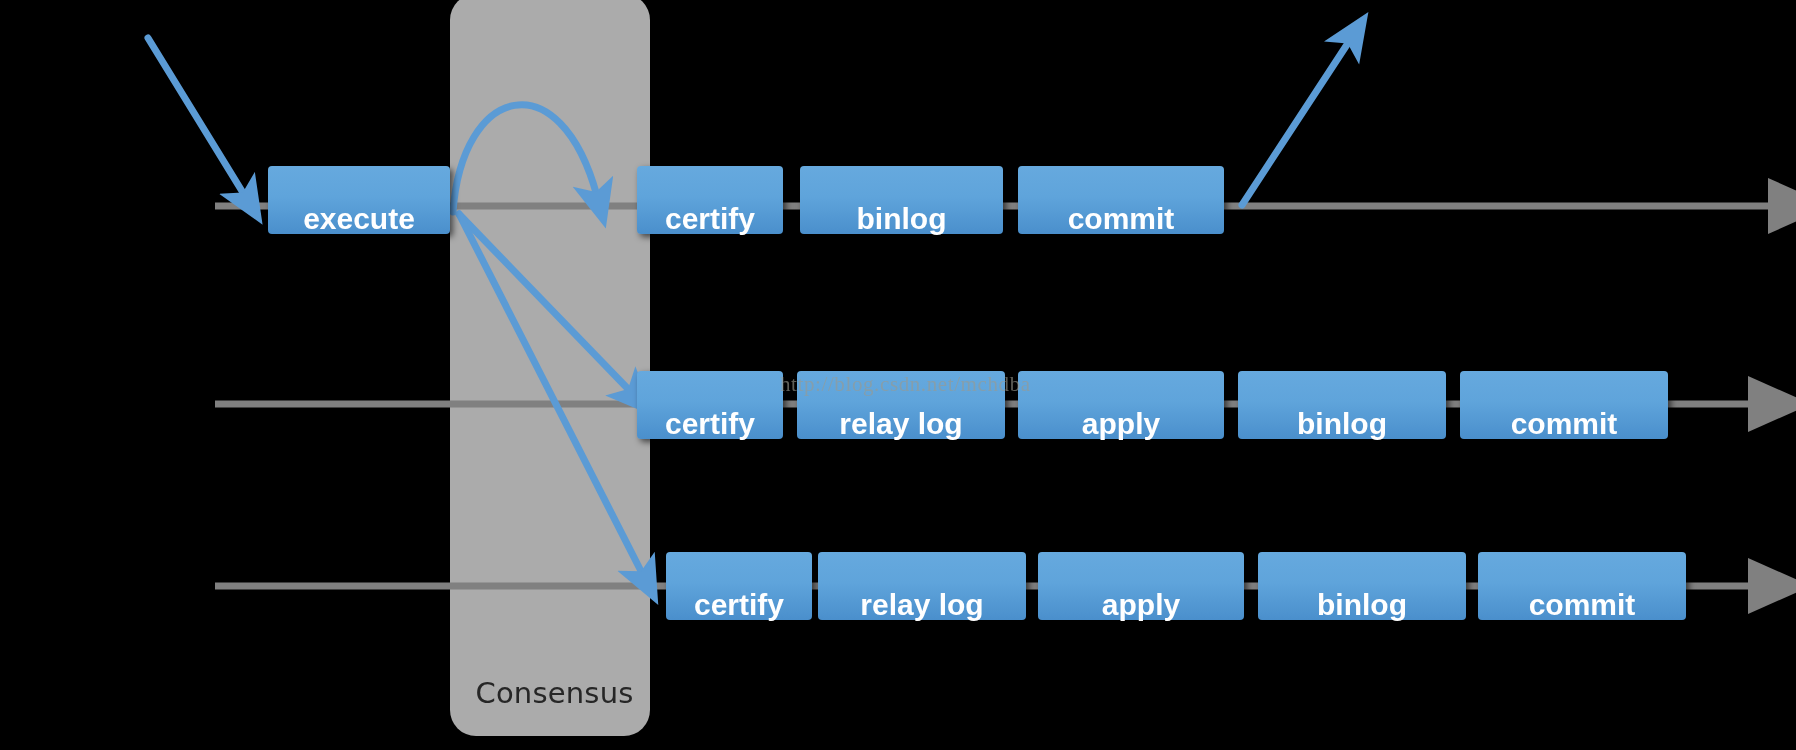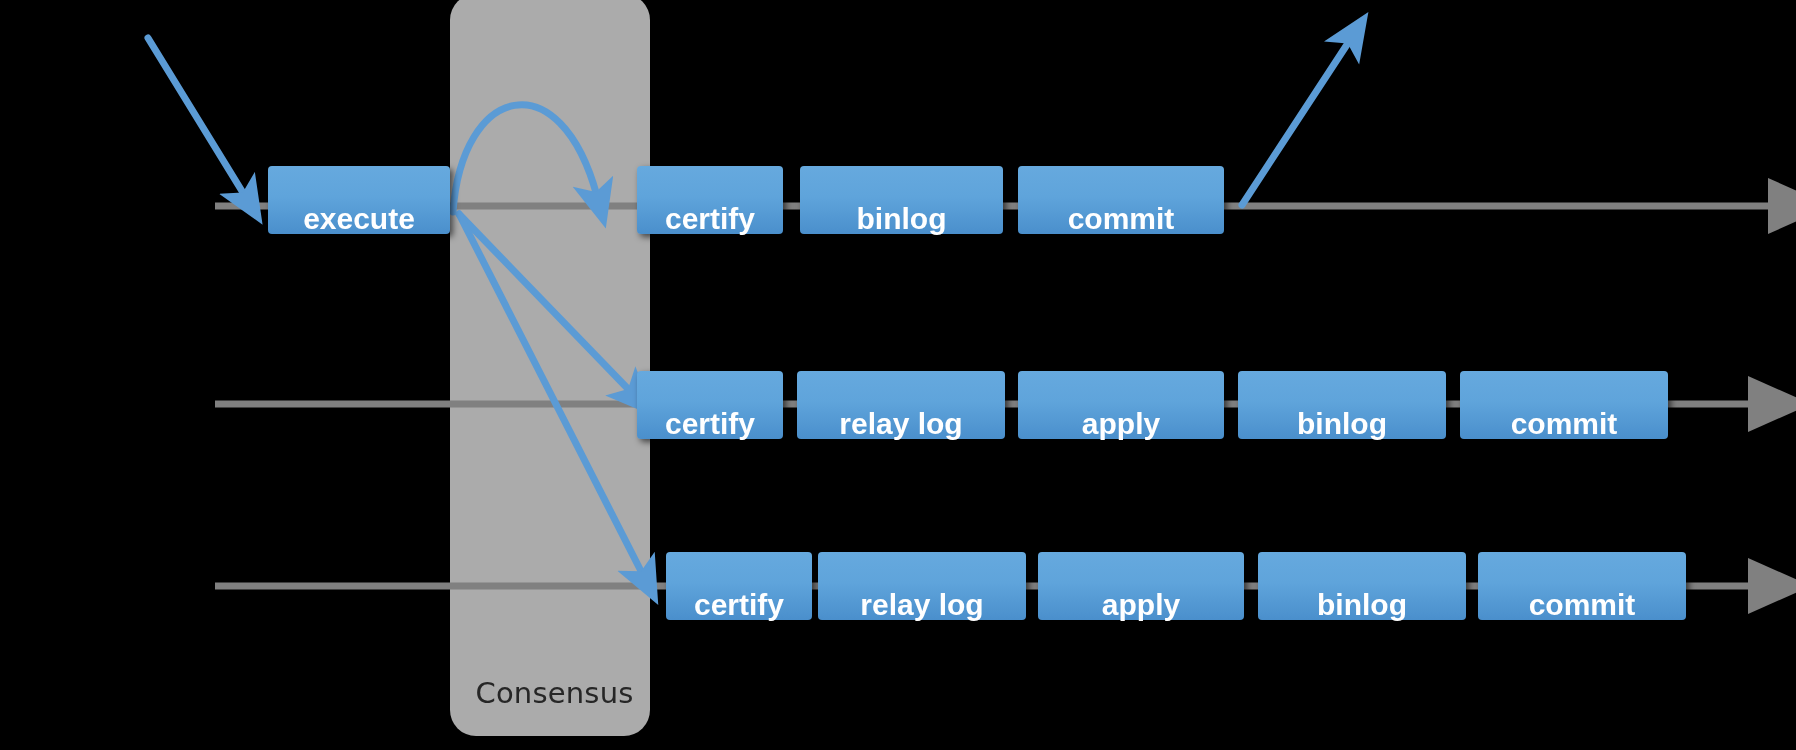--- a/index.html
+++ b/index.html
@@ -148,14 +148,15 @@
         <span class="node-label" style="font-size: 30px;">apply</span>
       </div>
       <div class="node" style="left: 1258px; top: 552px; width: 208px; height: 68px;">
         <span class="node-label" style="font-size: 30px;">binlog</span>
       </div>
       <div class="node" style="left: 1478px; top: 552px; width: 208px; height: 68px;">
         <span class="node-label" style="font-size: 30px;">commit</span>
       </div>
     </div>
 
+  <div class="watermark">http://blog.csdn.net/mchdba</div>
 
 </div>
 
 </body></html>

